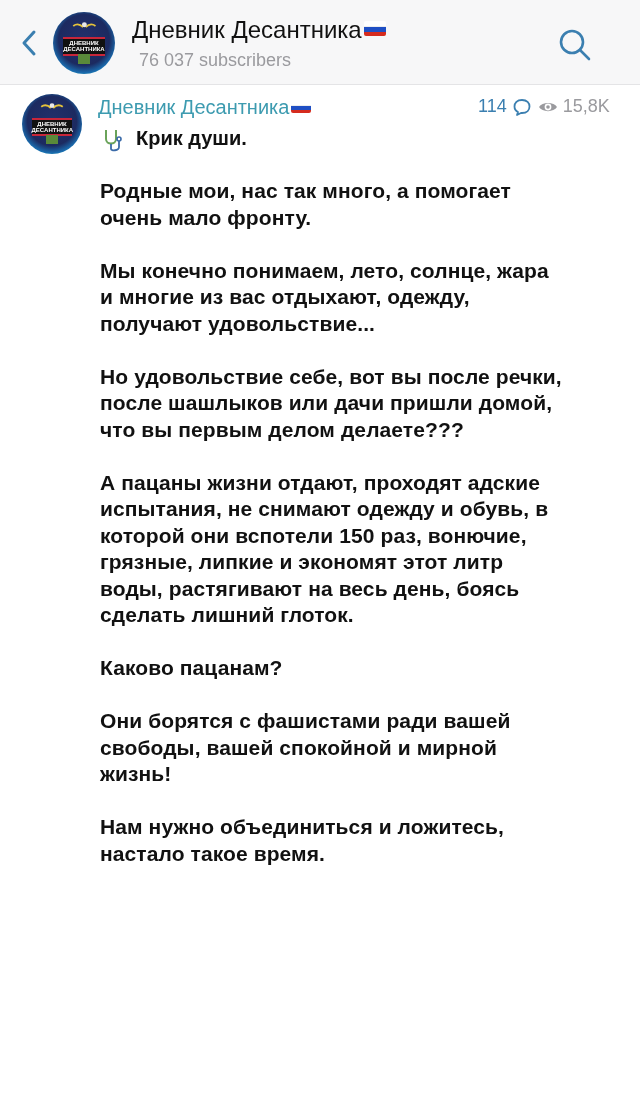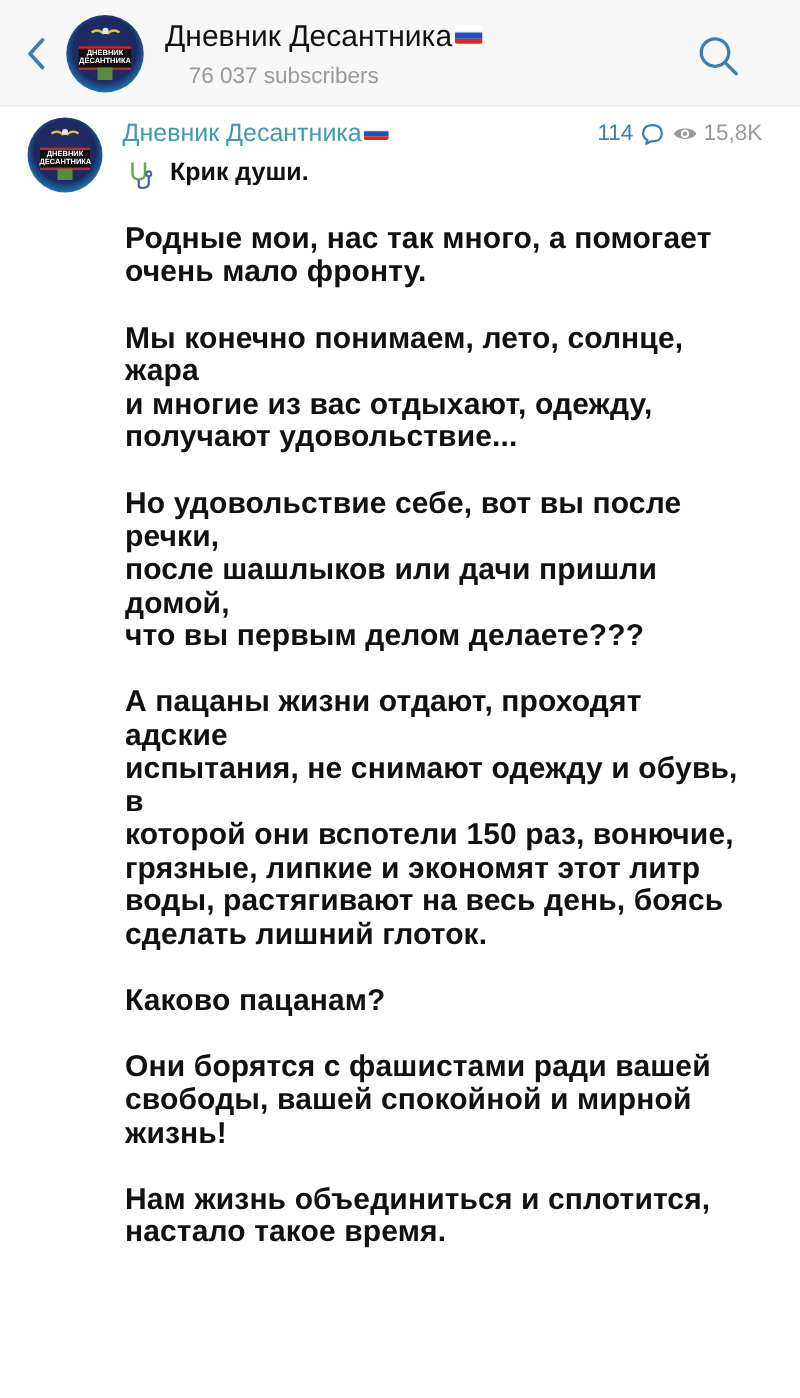--- a/index.html
+++ b/index.html
@@ -36,21 +36,21 @@
   }
   .avatar .wings {
     position: absolute; left: 30%; top: 14%; width: 40%; height: 20%;
   }
   .hdr-avatar { left: 53px; top: 12px; width: 62px; height: 62px; }
   .hdr-title {
     position: absolute; left: 132px; top: 16px; font-size: 24px; color: #111;
     white-space: nowrap;
   }
   .hdr-sub {
-    position: absolute; left: 151px; top: 50px; font-size: 18px; color: #9a9a9e;
+    position: absolute; left: 139px; top: 50px; font-size: 18px; color: #9a9a9e;
   }
   .search {
     position: absolute; left: 556px; top: 26px; width: 38px; height: 38px; cursor: pointer;
   }
   .flag {
     display: inline-block; vertical-align: middle; width: 22px; height: 15px;
     border-radius: 2px; overflow: hidden; margin-left: 2px; position: relative; top: -3px;
   }
   .flag i { display: block; height: 33.4%; }
   .post-avatar { left: 22px; top: 94px; width: 60px; height: 60px; }
@@ -65,21 +65,21 @@
   .meta .replies { color: #3b7fb0; }
   .meta .views { color: #9a9a9e; margin-left: 6px; }
   .meta svg { display: inline-block; vertical-align: middle; }
   .post-title {
     position: absolute; left: 100px; top: 127px; font-size: 20px; font-weight: 700;
     display: flex; 
   }
   .post-title .mic { margin-right: 10px; }
   .body {
     position: absolute; left: 100px; top: 178px; width: 500px;
-    font-size: 24px; font-weight: 700; line-height: 26.5px; color: #111;
+    font-size: 21px; font-weight: 700; line-height: 26.5px; color: #111;
     letter-spacing: 0.1px;
   }
   .body p { margin: 0 0 26.5px 0; white-space: pre-line; }
 </style>
 </head>
 <body>
 
 <div class="header">
   <div class="back">
     <svg width="22" height="30" viewBox="0 0 22 30">
@@ -166,15 +166,15 @@
   <p>А пацаны жизни отдают, проходят адские
 испытания, не снимают одежду и обувь, в
 которой они вспотели 150 раз, вонючие,
 грязные, липкие и экономят этот литр
 воды, растягивают на весь день, боясь
 сделать лишний глоток.</p>
   <p>Каково пацанам?</p>
   <p>Они борятся с фашистами ради вашей
 свободы, вашей спокойной и мирной
 жизнь!</p>
-  <p>Нам жизнь объединиться и сплотится,
+  <p>Нам нужно объединиться и ложитесь,
 настало такое время.</p>
 </div>
 
 </body></html>

